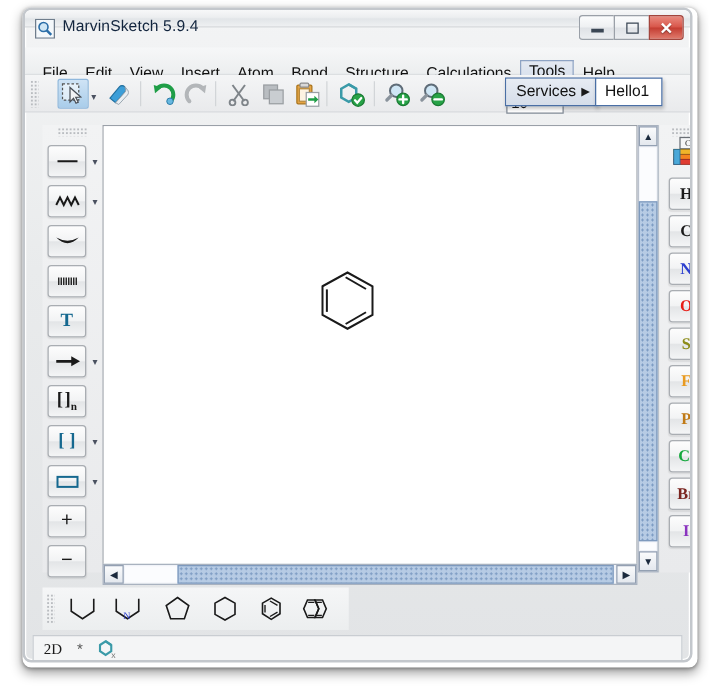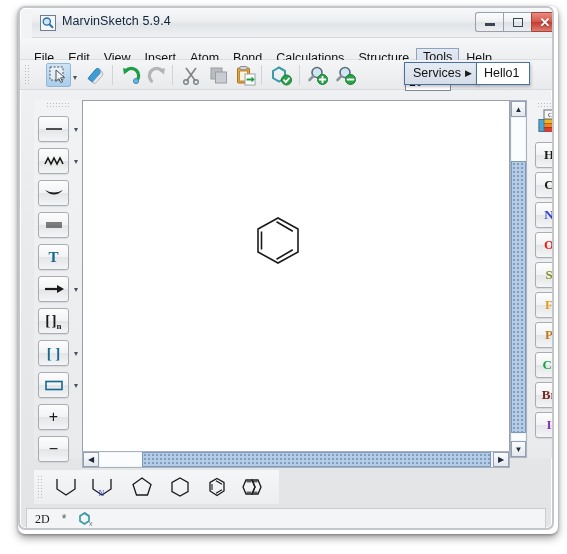--- a/index.html
+++ b/index.html
@@ -26,21 +26,21 @@
     box-sizing: border-box;
     overflow: hidden;
   }
   .win-inner-edge{
     position:absolute; left:0; top:0; right:0; bottom:0;
     border:1px solid #ffffff; border-radius:5px; pointer-events:none;
   }
 
   
   .titlebar {
-    position: absolute; left: 12px; top: 0; width: 100%; height: 30px;
+    position: absolute; left: 0; top: 0; width: 100%; height: 14px;
     background: linear-gradient(to bottom,#f7f8f9 0%,#eceef0 45%,#e2e5e8 55%,#eef0f2 100%);
     border-bottom: 1px solid #d6d9dc;
     box-sizing: border-box;
   }
   .title-icon {
     position: absolute; left: 8px; top: 7px; width: 16px; height: 16px;
   }
   .title-text {
     position: absolute; left: 30px; top: 6px;
     font-size: 12.5px; color: #11243d; letter-spacing: .1px;
@@ -262,22 +262,22 @@
       </div>
     </div>
 
     <div class="menubar">
       <div class="menuitem"><u>F</u>ile</div>
       <div class="menuitem"><u>E</u>dit</div>
       <div class="menuitem"><u>V</u>iew</div>
       <div class="menuitem"><u>I</u>nsert</div>
       <div class="menuitem"><u>A</u>tom</div>
       <div class="menuitem"><u>B</u>ond</div>
+      <div class="menuitem"><u>S</u>tructure</div>
       <div class="menuitem"><u>C</u>alculations</div>
-      <div class="menuitem"><u>S</u>tructure</div>
       <div class="menuitem open"><u>T</u>ools</div>
       <div class="menuitem"><u>H</u>elp</div>
     </div>
 
     <div class="toolbar">
       <span class="grip"></span>
 
       <div class="tb-btn sel" style="left:26px;">
         <svg width="20" height="19" viewBox="0 0 20 19">
           <rect x="1" y="1" width="13" height="13" fill="#ffffff" fill-opacity="0.55" stroke="#555" stroke-width="1" stroke-dasharray="2,1.6"></rect>

